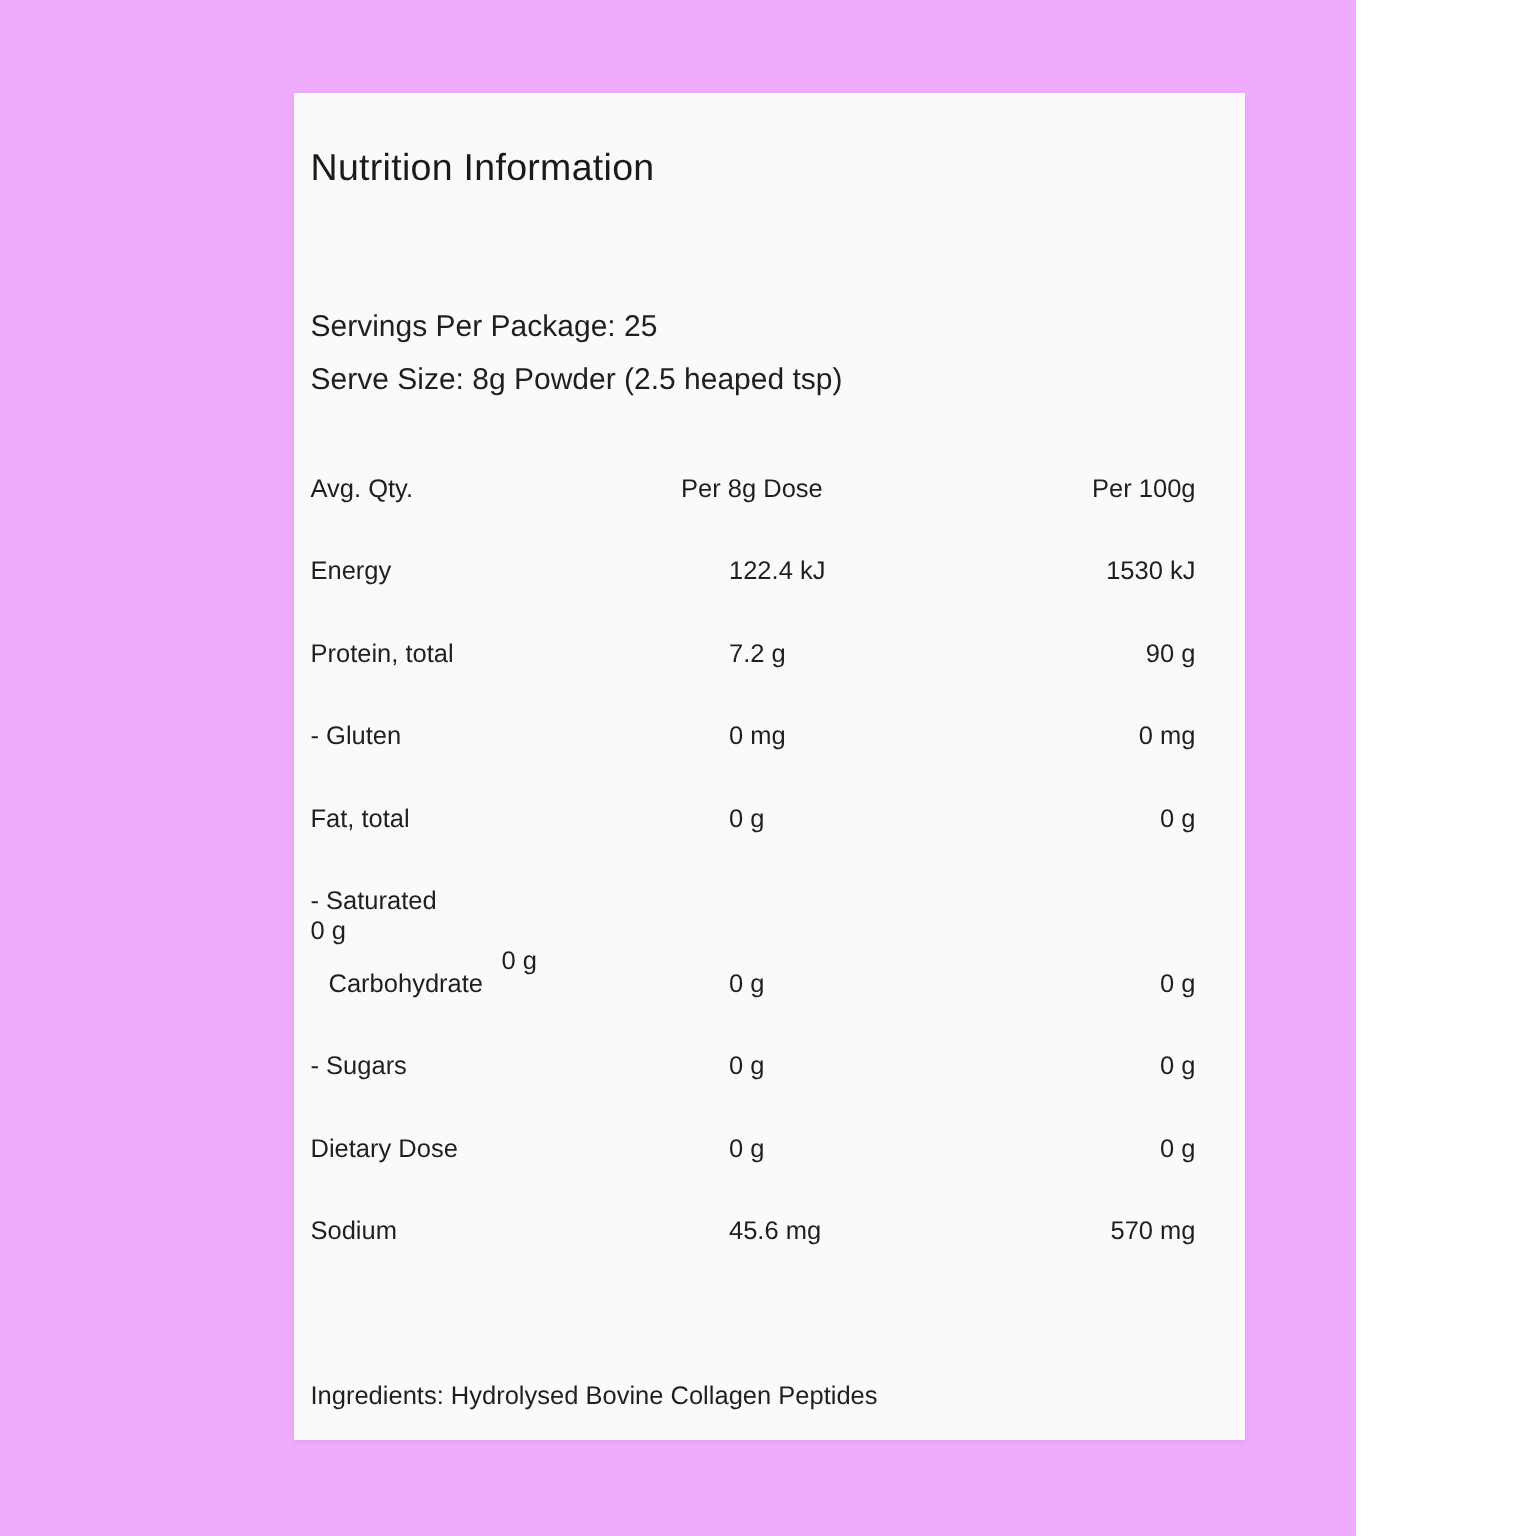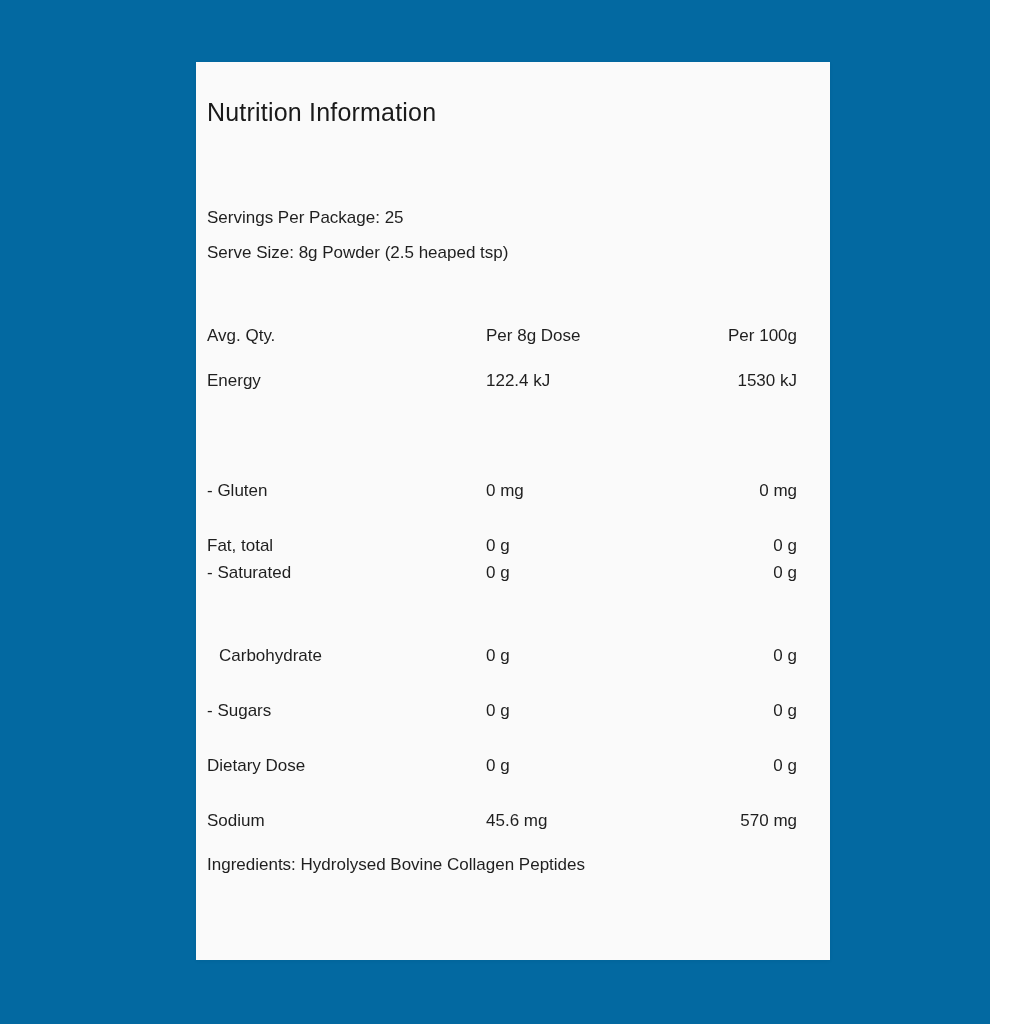--- a/index.html
+++ b/index.html
@@ -4,23 +4,23 @@
 <style>
   * { margin: 0; padding: 0; box-sizing: border-box; }
   html, body {
     width: 1024px;
     height: 1024px;
     background: #ffffff;
     font-family: "Liberation Sans", "DejaVu Sans", sans-serif;
   }
   .page {
     position: relative;
-    width: 990px;
+    width: 904px;
     height: 1024px;
-    background: #0369a1;
+    background: #f0abfc;
     overflow: hidden;
   }
   .card {
     position: absolute;
     left: 196px;
     top: 62px;
     width: 634px;
     height: 898px;
     background: #fafafa;
     box-shadow: 0 1px 4px rgba(0,0,0,0.05);
@@ -29,51 +29,51 @@
   .title {
     left: 11px;
     top: 36px;
     font-size: 25px;
     font-weight: 500;
     letter-spacing: 0.2px;
     color: #1a1a1a;
   }
   .meta-line {
     left: 11px;
-    font-size: 17px;
+    font-size: 20px;
     color: #1f1f1f;
     line-height: 20px;
   }
   .servings { top: 146px; }
   .serve-size { top: 181px; }
   .row {
     left: 11px;
     right: 33px;
     display: flex;
     align-items: baseline;
     font-size: 17px;
     color: #1f1f1f;
     line-height: 20px;
   }
   .row .label { flex: 1; text-align: left; }
   .row .v1 { width: 160px; }
   .row .v2 { width: 151px; text-align: right; }
-  .header-row { top: 264px; }
+  .header-row { top: 254px; gap: 32px; }
   .r0 { top: 309px; }
   .r1 { top: 364px; }
   .r2 { top: 419px; }
   .r3 { top: 474px; }
-  .r4 { top: 501px; }
+  .r4 { top: 529px; flex-direction: column; }
   .r5 { top: 584px; margin-left: 12px; }
   .r6 { top: 639px; }
   .r7 { top: 694px; }
   .r8 { top: 749px; }
   .ingredients {
     left: 11px;
-    top: 793px;
+    top: 859px;
     font-size: 17px;
     color: #1f1f1f;
     line-height: 20px;
   }
 </style>
 </head>
 <body>
 
 <div class="page">
   <div class="card">
@@ -88,20 +88,25 @@
       <div class="v1">Per 8g Dose</div>
       <div class="v2">Per 100g</div>
     </div>
 
     <div class="abs row r0">
       <div class="label">Energy</div>
       <div class="v1">122.4 kJ</div>
       <div class="v2">1530 kJ</div>
     </div>
 
+    <div class="abs row r1">
+      <div class="label">Protein, total</div>
+      <div class="v1">7.2 g</div>
+      <div class="v2">90 g</div>
+    </div>
 
     <div class="abs row r2">
       <div class="label">- Gluten</div>
       <div class="v1">0 mg</div>
       <div class="v2">0 mg</div>
     </div>
 
     <div class="abs row r3">
       <div class="label">Fat, total</div>
       <div class="v1">0 g</div>

